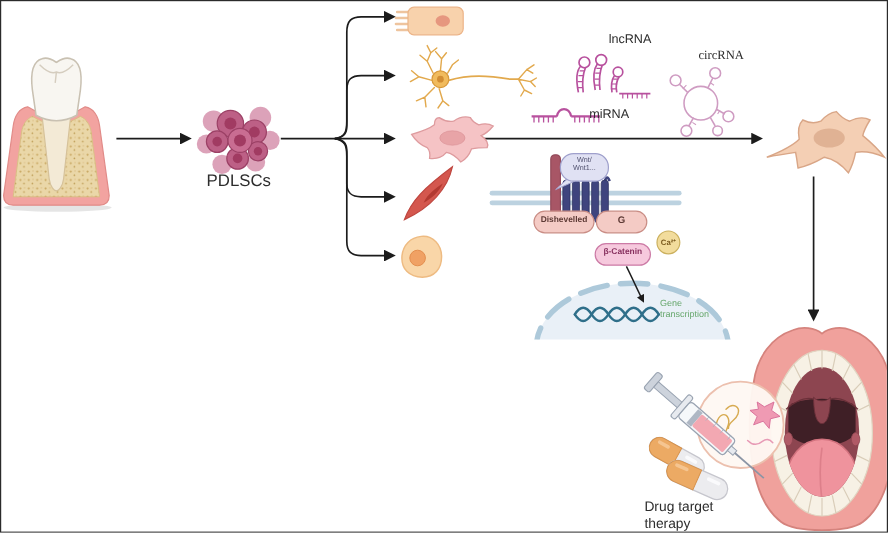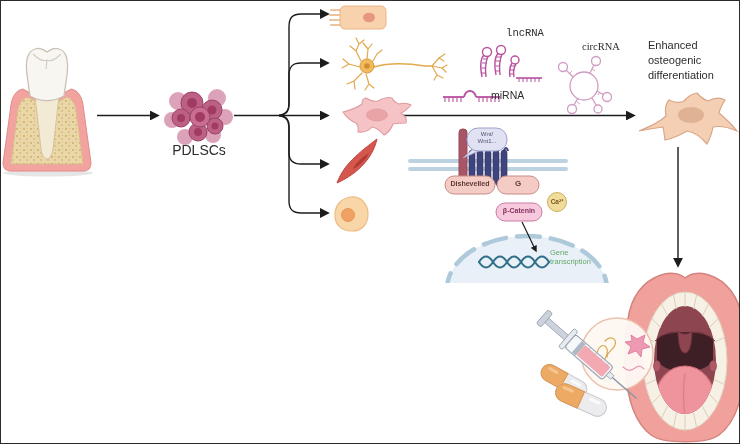--- a/index.html
+++ b/index.html
@@ -1,20 +1,20 @@
 <!DOCTYPE html>
 <html><head>
 <meta charset="utf-8">
 <style>
   html,body{margin:0;padding:0;background:#fff;}
   .canvas{position:relative;width:740px;height:444px;background:#ffffff;border:1px solid #2b2b2b;box-sizing:border-box;overflow:hidden;font-family:"Liberation Sans",sans-serif;}
   .canvas svg.art{position:absolute;left:0;top:0;}
   .lbl{position:absolute;color:#2d2d2d;font-family:"Liberation Sans",sans-serif;}
   .lbl-pdlscs{left:166px;top:141px;width:64px;text-align:center;font-size:14px;}
-  .lbl-lncrna{left:492px;top:26px;width:64px;text-align:center;font-size:10.5px;font-family:Liberation Mono, monospace;}
+  .lbl-lncrna{left:492px;top:26px;width:64px;text-align:center;font-size:10.5px;}
   .lbl-circrna{left:568px;top:40px;width:64px;text-align:center;font-size:10.5px;font-family:Liberation Serif, serif;}
   .lbl-mirna{left:490px;top:88px;width:50px;font-size:10.5px;}
   .lbl-enhanced{left:647px;top:37px;width:90px;font-size:11px;line-height:15px;}
   .lbl-stem{left:555px;top:290px;width:64px;font-size:11.5px;line-height:14px;}
   .lbl-drug{left:536px;top:415px;width:84px;font-size:11.5px;line-height:14px;}
   .lbl-wnt{left:466px;top:130px;width:40px;text-align:center;font-size:6px;line-height:7px;color:#50506e;}
   .lbl-dsh{left:444px;top:179px;width:50px;text-align:center;font-size:7px;font-weight:bold;color:#5d3a35;}
   .lbl-g{left:496px;top:178px;width:42px;text-align:center;font-size:8px;font-weight:bold;color:#5d3a35;}
   .lbl-ca{left:545px;top:196px;width:22px;text-align:center;font-size:6.5px;font-weight:bold;color:#7a5a1e;}
   .lbl-bcat{left:495px;top:206px;width:46px;text-align:center;font-size:7px;font-weight:bold;color:#87305e;}
@@ -272,24 +272,24 @@
       <rect x="-22" y="-6" width="12" height="3" rx="1.5" fill="#f6c896" opacity="0.9"></rect>
       <rect x="7" y="-6" width="12" height="3" rx="1.5" fill="#fafafc"></rect>
     </g>
   </g>
 </svg>
 
 <div class="lbl lbl-pdlscs">PDLSCs</div>
 <div class="lbl lbl-lncrna">lncRNA</div>
 <div class="lbl lbl-circrna">circRNA</div>
 <div class="lbl lbl-mirna">miRNA</div>
-<div class="lbl lbl-enhanced">Enhanced osteogenic differentiation</div>
 <div class="lbl lbl-wnt">
   <span>Wnt/</span><br>
   <span>Wnt1...</span>
 </div>
 <div class="lbl lbl-dsh">Dishevelled</div>
 <div class="lbl lbl-g">G</div>
 <div class="lbl lbl-ca">Ca²⁺</div>
 <div class="lbl lbl-bcat">β-Catenin</div>
 <div class="lbl lbl-gene">Gene transcription</div>
+<div class="lbl lbl-drug">Drug target therapy</div>
 
 </div>
 
 </body></html>

